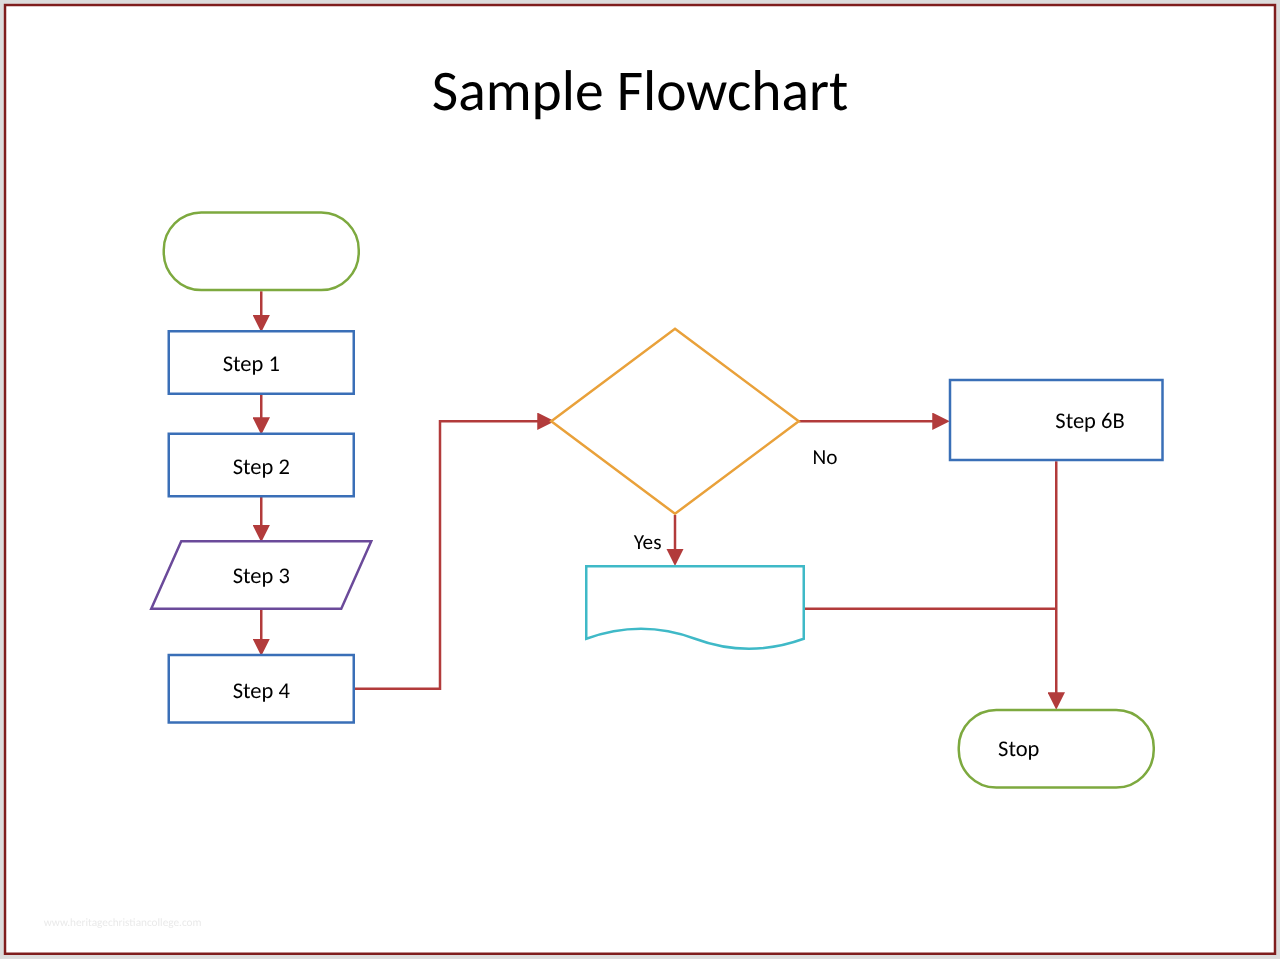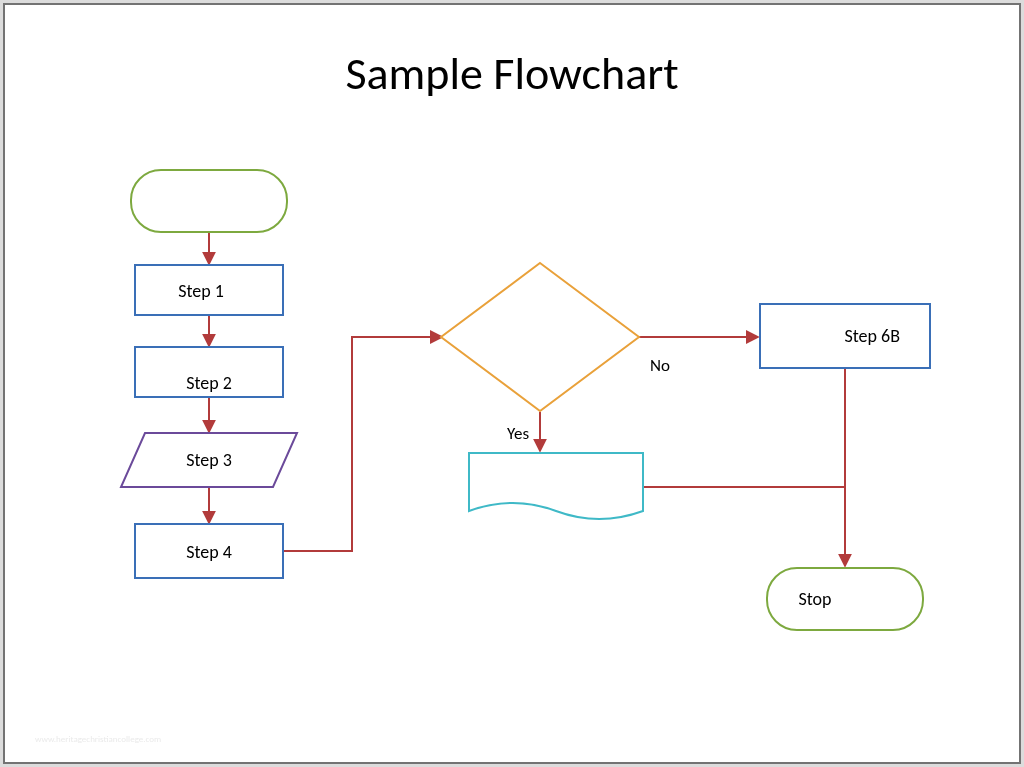--- a/index.html
+++ b/index.html
@@ -1,16 +1,16 @@
 <!DOCTYPE html>
 <html><head>
 <meta charset="utf-8">
 <style>
   html,body{margin:0;padding:0;width:1024px;height:767px;background:#dcdcdc;font-family:Calibri,Arial,sans-serif;}
-  .frame{position:absolute;left:3px;top:3px;width:1014px;height:757px;border:2px solid #737373;background:#fff;}
+  .frame{position:absolute;left:3px;top:3px;width:1014px;height:757px;border:2px solid #7f1d1d;background:#fff;}
   .inner{position:absolute;left:12px;top:12px;right:12px;bottom:12px;}
   .title{position:absolute;left:0;right:0;top:28px;text-align:center;font-size:46px;color:#000;font-weight:400;}
   svg{position:absolute;left:0;top:0;}
   .node-label{font-size:18px;color:#000;text-align:center;white-space:nowrap;}
   .edge-label{font-size:17px;color:#000;}
   .footer{position:absolute;left:18px;bottom:6px;font-size:9px;color:#eaeaea;}
 </style>
 </head>
 <body>
 
@@ -60,24 +60,24 @@
       <polygon points="523,246 622,320 523,394 424,320" fill="#fff" stroke="#e9a13a" stroke-width="2"></polygon>
 
       <path d="M452,436 L626,436 L626,494 Q582,510 539,494 Q496,478 452,494 Z" fill="#fff" stroke="#3fb9c7" stroke-width="2"></path>
 
       <rect x="743" y="287" width="170" height="64" fill="#fff" stroke="#3a6fb7" stroke-width="2"></rect>
 
       <rect x="750" y="551" rx="30" ry="30" width="156" height="62" fill="#fff" stroke="#7da93f" stroke-width="2"></rect>
     </svg>
 
     <div class="node-label" style="position:absolute;left:118px;top:263px;width:132px;">Step 1</div>
-    <div class="node-label" style="position:absolute;left:118px;top:345px;width:148px;margin-top:10px;">Step 2</div>
+    <div class="node-label" style="position:absolute;left:118px;top:345px;width:148px;">Step 2</div>
     <div class="node-label" style="position:absolute;left:118px;top:432px;width:148px;">Step 3</div>
     <div class="node-label" style="position:absolute;left:118px;top:524px;width:148px;">Step 4</div>
-    <div class="node-label" style="position:absolute;left:727px;top:308px;width:156px;text-align:right;">Step 6B</div>
+    <div class="node-label" style="position:absolute;left:777px;top:308px;width:156px;">Step 6B</div>
     <div class="node-label" style="position:absolute;left:720px;top:571px;width:156px;">Stop</div>
 
     <div class="edge-label" style="position:absolute;left:633px;top:338px;">No</div>
     <div class="edge-label" style="position:absolute;left:490px;top:406px;">Yes</div>
 
     <div class="footer">www.heritagechristiancollege.com</div>
   </div>
 </div>
 
 </body></html>

